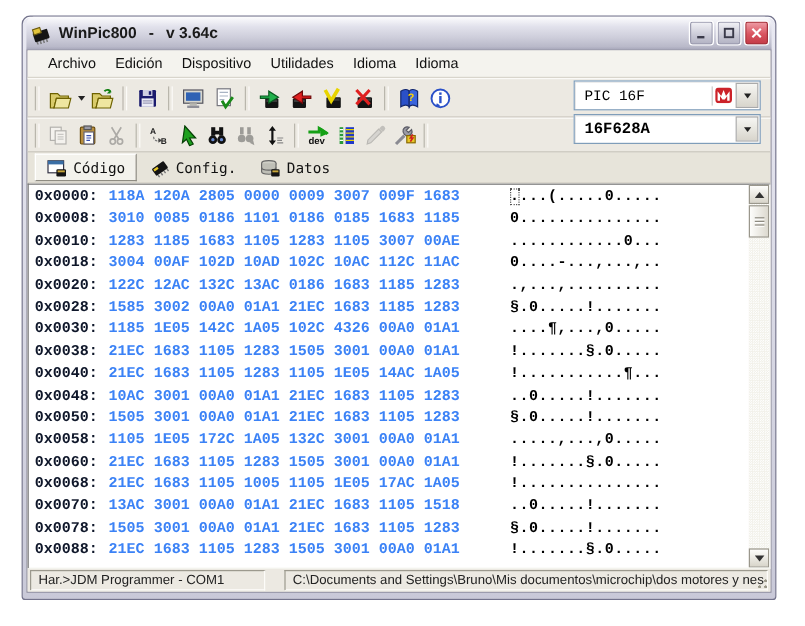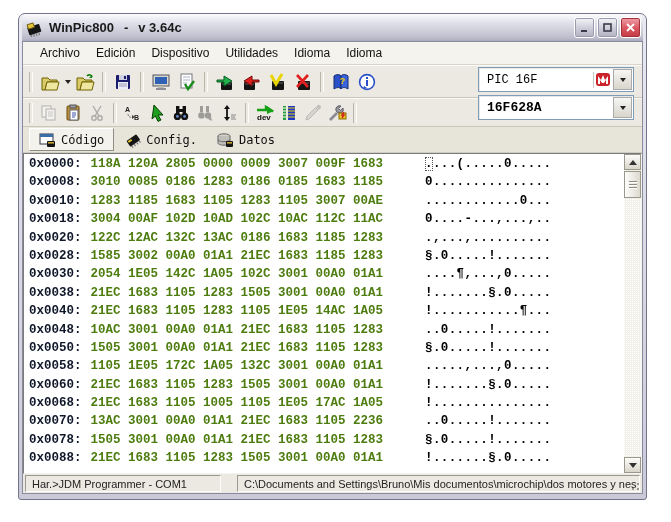--- a/index.html
+++ b/index.html
@@ -55,21 +55,21 @@
        font-family:"DejaVu Sans Mono","Liberation Mono",monospace;font-size:12px;color:#111}
   .tab.active{background:#f3f2ec;border:1px solid;border-color:#fff #8f8c82 #8f8c82 #fff}
   .tab svg{display:block}
   
   .hexview{flex:1;position:relative;background:#fff;border:1px solid;border-color:#7a7a7a #f5f5f0 #f5f5f0 #7a7a7a;
        overflow:hidden}
   .hexrows{position:absolute;left:0;top:1px;right:17px;bottom:0}
   .hexrow{height:18.4px;line-height:18.4px;white-space:pre;position:relative;
        font-family:"Liberation Mono","DejaVu Sans Mono",monospace;font-size:12.5px;font-weight:bold}
   .hexrow .addr{color:#0f172a;padding-left:5px}
-  .hexrow .words{color:#4d7c0f;margin-left:9px}
+  .hexrow .words{color:#3b82f6;margin-left:9px}
   .hexrow .ascii{position:absolute;left:401px;color:#000;letter-spacing:.4px}
   .hexrow .cur{outline:1px dotted #555;outline-offset:-1px}
   
   .vscroll{position:absolute;top:0;right:0;width:17px;bottom:0;background:#f2f1ea;
        background-image:linear-gradient(45deg,#fff 25%,transparent 25%,transparent 75%,#fff 75%),
                         linear-gradient(45deg,#fff 25%,transparent 25%,transparent 75%,#fff 75%);
        background-size:2px 2px}
   .sbtn{position:absolute;left:0;width:17px;height:16px;background:linear-gradient(#fdfdfb,#d8d5ca);
        border:1px solid #9a978c;box-sizing:border-box;display:flex;align-items:center;justify-content:center}
   .sbtn.up{top:0}.sbtn.down{bottom:0}
@@ -386,34 +386,34 @@
             <rect x="9" y="9" width="7" height="6" rx="1" fill="#141414"></rect>
             <rect x="10" y="10" width="5" height="1.6" fill="#caa83a"></rect>
           </svg>
         <span>Datos</span>
       </span>
     </div>
 
     <div class="hexview">
       <div class="hexrows">
           <div class="hexrow"><span class="addr">0x0000:</span><span class="words">118A 120A 2805 0000 0009 3007 009F 1683</span><span class="ascii"><span class="cur">.</span>...(.....0.....</span></div>
-          <div class="hexrow"><span class="addr">0x0008:</span><span class="words">3010 0085 0186 1283 0186 0185 1683 1185</span><span class="ascii">0...............</span></div>
+          <div class="hexrow"><span class="addr">0x0008:</span><span class="words">3010 0085 0186 1101 0186 0185 1683 1185</span><span class="ascii">0...............</span></div>
           <div class="hexrow"><span class="addr">0x0010:</span><span class="words">1283 1185 1683 1105 1283 1105 3007 00AE</span><span class="ascii">............0...</span></div>
           <div class="hexrow"><span class="addr">0x0018:</span><span class="words">3004 00AF 102D 10AD 102C 10AC 112C 11AC</span><span class="ascii">0....-...,...,..</span></div>
           <div class="hexrow"><span class="addr">0x0020:</span><span class="words">122C 12AC 132C 13AC 0186 1683 1185 1283</span><span class="ascii">.,...,..........</span></div>
           <div class="hexrow"><span class="addr">0x0028:</span><span class="words">1585 3002 00A0 01A1 21EC 1683 1185 1283</span><span class="ascii">§.0.....!.......</span></div>
-          <div class="hexrow"><span class="addr">0x0030:</span><span class="words">2054 1E05 142C 1A05 102C 3001 00A0 01A1</span><span class="ascii">....¶,...,0.....</span></div>
+          <div class="hexrow"><span class="addr">0x0030:</span><span class="words">1185 1E05 142C 1A05 102C 4326 00A0 01A1</span><span class="ascii">....¶,...,0.....</span></div>
           <div class="hexrow"><span class="addr">0x0038:</span><span class="words">21EC 1683 1105 1283 1505 3001 00A0 01A1</span><span class="ascii">!.......§.0.....</span></div>
           <div class="hexrow"><span class="addr">0x0040:</span><span class="words">21EC 1683 1105 1283 1105 1E05 14AC 1A05</span><span class="ascii">!...........¶...</span></div>
           <div class="hexrow"><span class="addr">0x0048:</span><span class="words">10AC 3001 00A0 01A1 21EC 1683 1105 1283</span><span class="ascii">..0.....!.......</span></div>
           <div class="hexrow"><span class="addr">0x0050:</span><span class="words">1505 3001 00A0 01A1 21EC 1683 1105 1283</span><span class="ascii">§.0.....!.......</span></div>
           <div class="hexrow"><span class="addr">0x0058:</span><span class="words">1105 1E05 172C 1A05 132C 3001 00A0 01A1</span><span class="ascii">.....,...,0.....</span></div>
           <div class="hexrow"><span class="addr">0x0060:</span><span class="words">21EC 1683 1105 1283 1505 3001 00A0 01A1</span><span class="ascii">!.......§.0.....</span></div>
           <div class="hexrow"><span class="addr">0x0068:</span><span class="words">21EC 1683 1105 1005 1105 1E05 17AC 1A05</span><span class="ascii">!...............</span></div>
-          <div class="hexrow"><span class="addr">0x0070:</span><span class="words">13AC 3001 00A0 01A1 21EC 1683 1105 2236</span><span class="ascii">..0.....!.......</span></div>
+          <div class="hexrow"><span class="addr">0x0070:</span><span class="words">13AC 3001 00A0 01A1 21EC 1683 1105 1518</span><span class="ascii">..0.....!.......</span></div>
           <div class="hexrow"><span class="addr">0x0078:</span><span class="words">1505 3001 00A0 01A1 21EC 1683 1105 1283</span><span class="ascii">§.0.....!.......</span></div>
           <div class="hexrow"><span class="addr">0x0088:</span><span class="words">21EC 1683 1105 1283 1505 3001 00A0 01A1</span><span class="ascii">!.......§.0.....</span></div>
         </div>
       <div class="vscroll">
         <span class="sbtn up">
             <span class="arr-up"></span>
           </span>
         <span class="sthumb">
             <i></i>
             <i></i>

